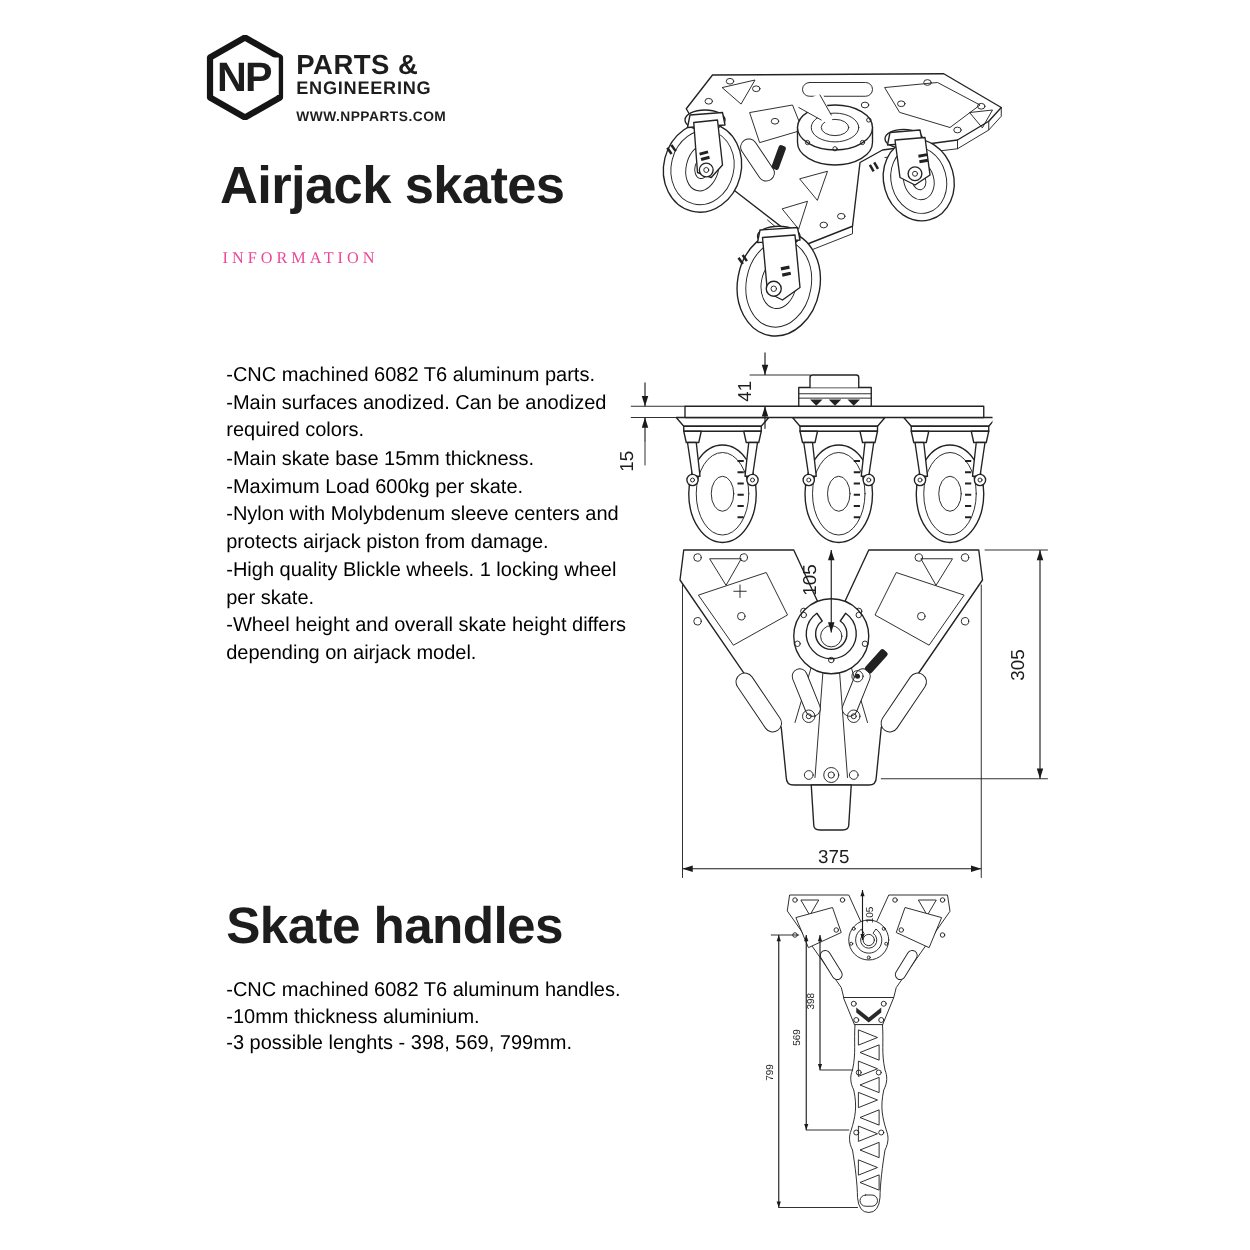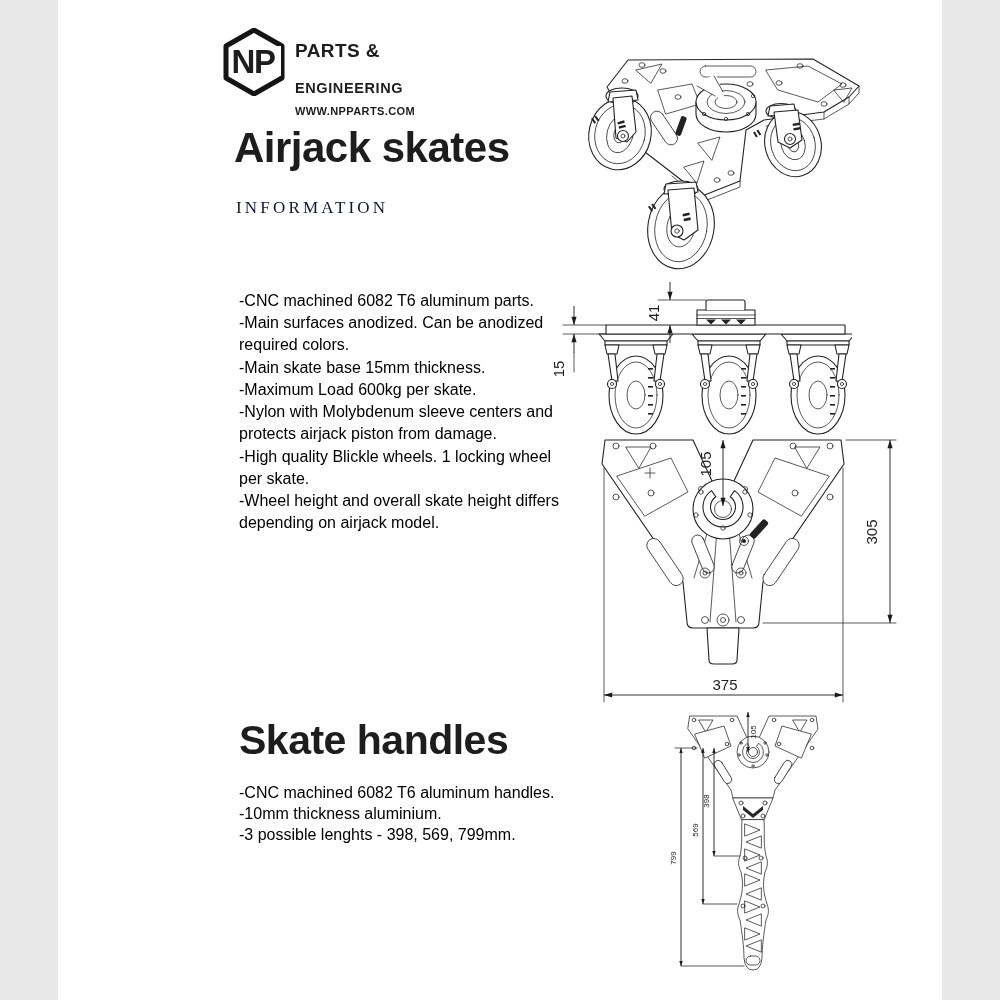--- a/index.html
+++ b/index.html
@@ -1,33 +1,33 @@
 <!DOCTYPE html>
 <html><head>
 <meta charset="utf-8">
 <style>
   html,body { margin:0; padding:0; background:#e8e8e8; }
   .page {
-    position:relative; width:884px; height:1000px; margin:0 auto;
+    position:relative; width:1000px; height:1000px; margin:0 auto;
     background:#ffffff; overflow:hidden;
     font-family:"Liberation Sans","DejaVu Sans",sans-serif; color:#1d1d1d;
   }
   .abs { position:absolute; }
 
   
   .brand { left:165px; top:28px; display:flex; gap:10px; align-items:flex-start; }
   .brand-text { padding-top:13px; }
-  .brand-line1 { font-size:19px; font-weight:800; letter-spacing:.4px; line-height:1; }
-  .brand-line2 { font-size:14.5px; font-weight:800; letter-spacing:.6px; line-height:1; margin-top:21px; }
+  .brand-line1 { font-size:22px; font-weight:800; letter-spacing:.4px; line-height:1; }
+  .brand-line2 { font-size:14.5px; font-weight:800; letter-spacing:.6px; line-height:1; margin-top:1px; }
   .brand-site  { font-size:11px; font-weight:700; letter-spacing:.4px; margin-top:9px; }
 
   
   .h-skates  { left:176px; top:126px; font-size:42px; font-weight:700; letter-spacing:-.5px; line-height:1.05; }
   .subtitle  { left:178px; top:198px; font-family:"Liberation Serif","DejaVu Serif",serif;
-               font-size:17px; letter-spacing:3.2px; color:#0f172a; }
+               font-size:13px; letter-spacing:3.2px; color:#ec4899; }
   .h-handles { left:181px; top:719px; font-size:41px; font-weight:700; letter-spacing:-.5px; line-height:1.05; }
 
   
   .specs { font-size:16px; color:#000000; }
   .specs-1 { left:181px; top:290px; width:320px; line-height:1.39; }
   .specs-2 { left:181px; top:783px; width:330px; line-height:1.30; }
 
   
   .d-iso    { left:492px; top:40px; }
   .d-side   { left:482px; top:280px; }

